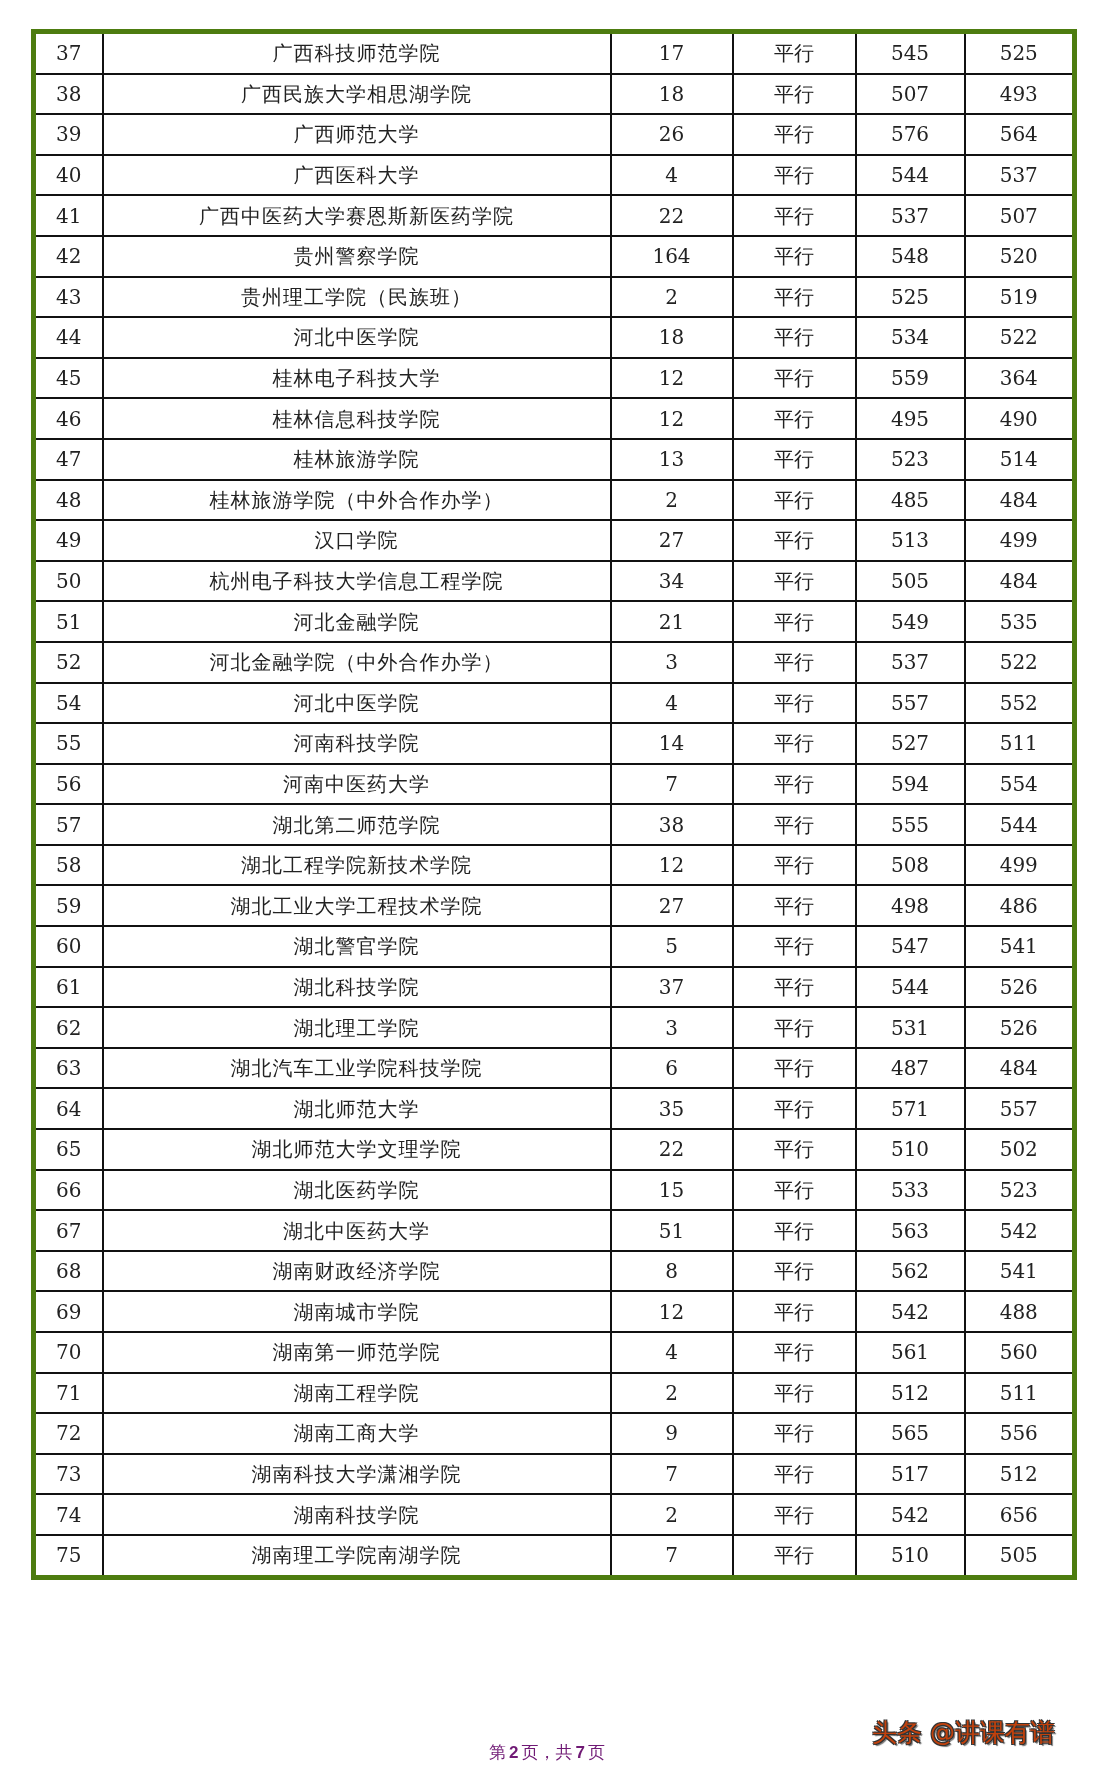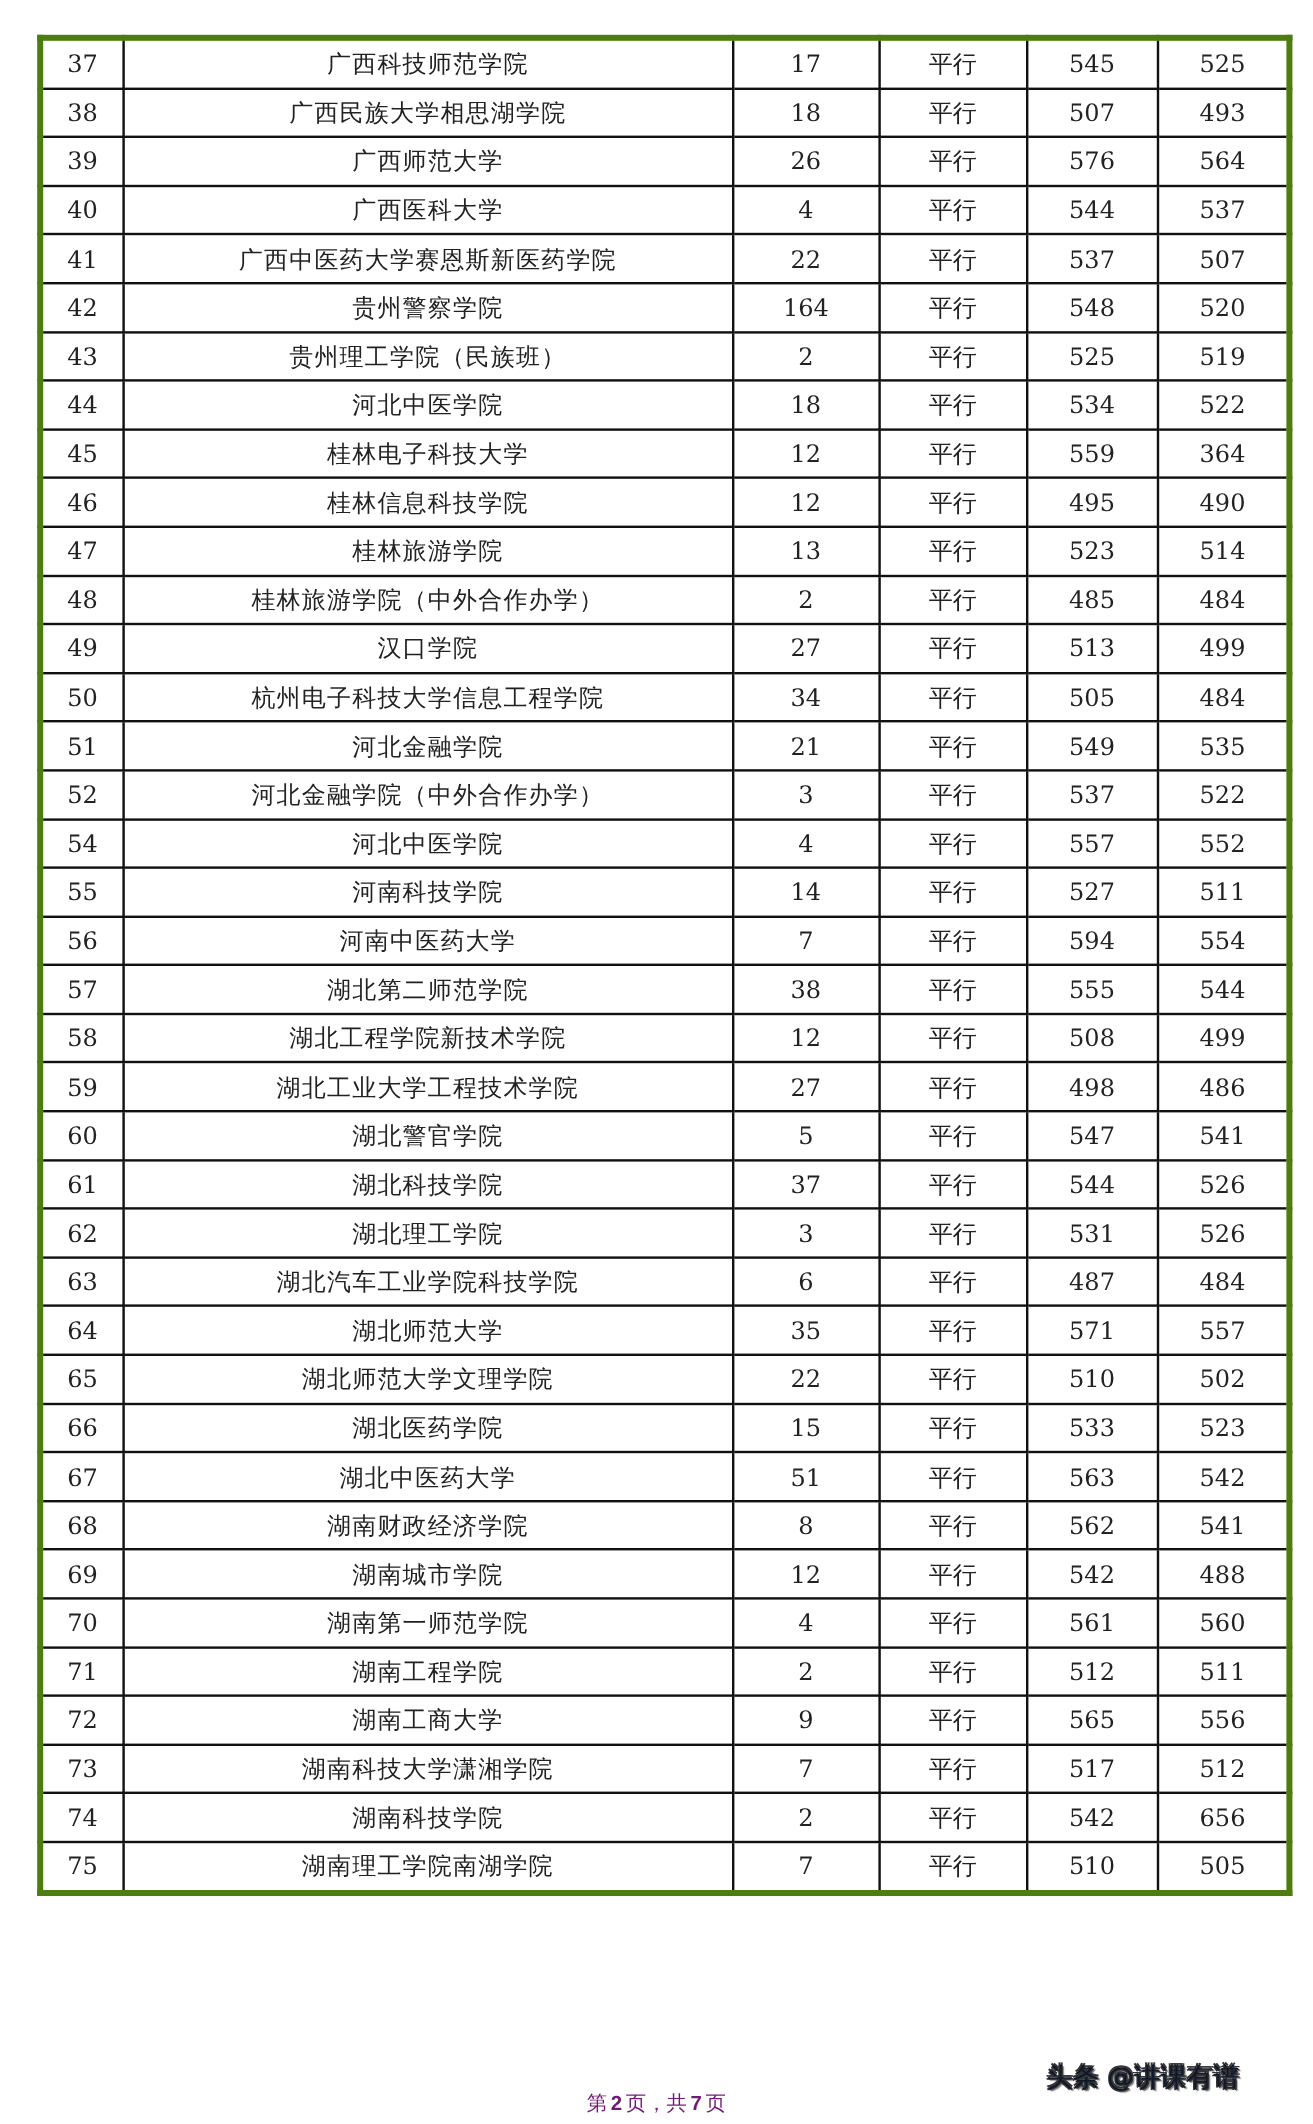--- a/index.html
+++ b/index.html
@@ -66,22 +66,22 @@
     .footer .num {
       font-family: "Liberation Sans", "DejaVu Sans", sans-serif;
       font-weight: bold;
       padding: 0 3px;
     }
     .watermark {
       position: absolute;
       left: 872px;
       top: 1716px;
       font-family: "DejaVu Sans", "Liberation Sans", sans-serif;
-      font-size: 22px;
-      color: #0f172a;
+      font-size: 25px;
+      color: #c2410c;
       letter-spacing: 0px;
       text-shadow:
         -1px -1px 0 #333, 1px -1px 0 #333,
         -1px 1px 0 #333, 1px 1px 0 #333,
         2px 2px 1px rgba(0,0,0,0.55);
       white-space: nowrap;
     }
   </style>
 </head>
 <body>

